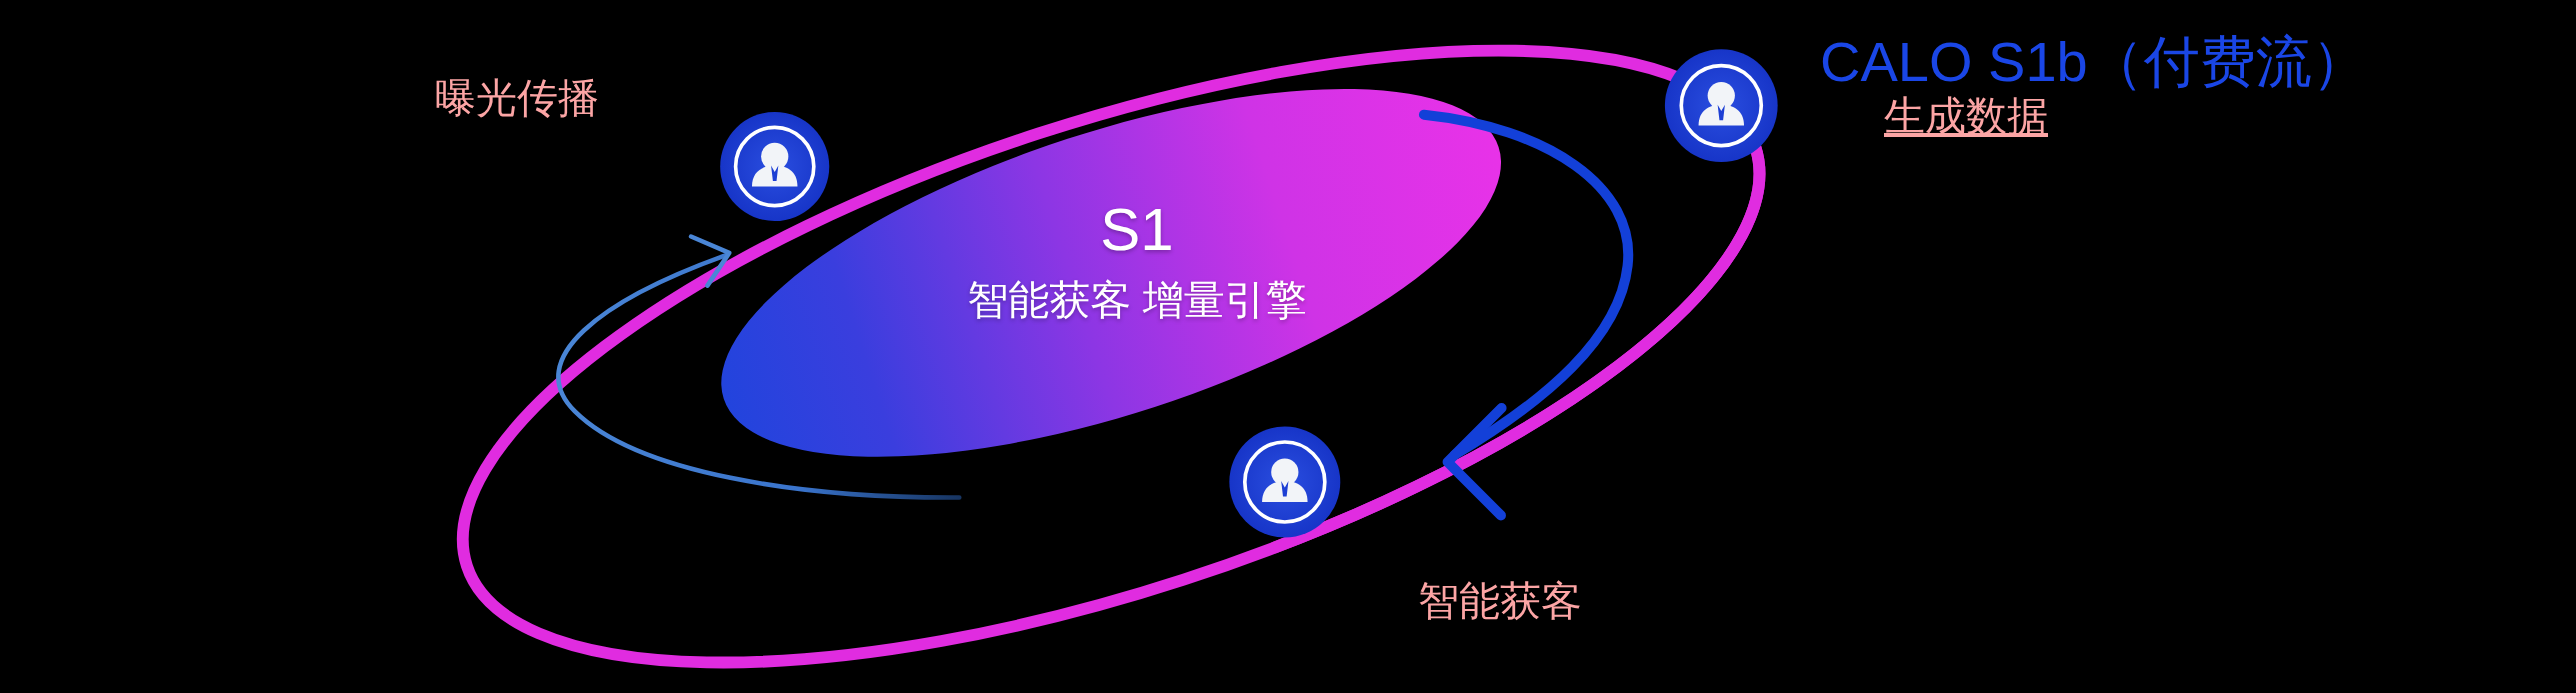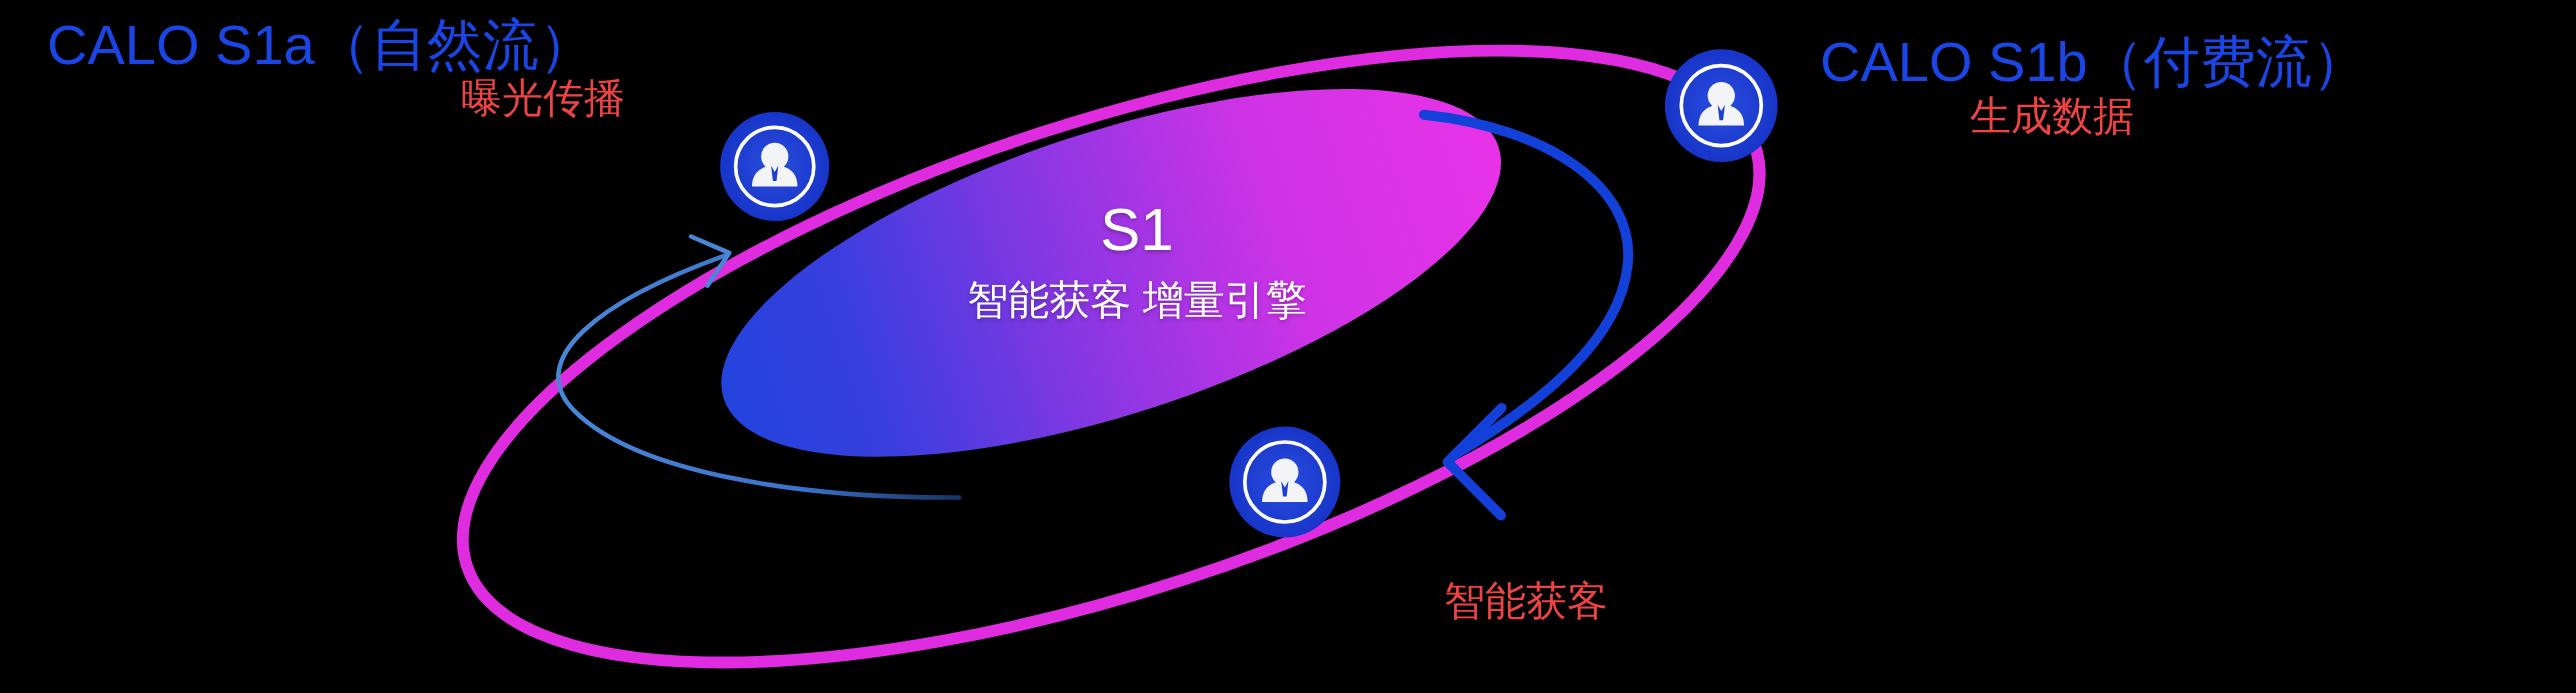--- a/index.html
+++ b/index.html
@@ -28,29 +28,28 @@
     position: absolute;
     white-space: nowrap;
     line-height: 1.05;
   }
   .lbl-title {
     color: #1a46e6;
     font-size: 56px;
     letter-spacing: 0px;
   }
   .lbl-sub {
-    color: #ef4444;
+    color: #fca5a5;
     font-size: 41px;
-    margin-left: 26px;
   }
   
   #label-s1a-title { left: 47px;   top: 16.4px; }
   #label-s1a-sub   { left: 435px;  top: 77px; }
   #label-s1b-title { left: 1820px; top: 33px; }
-  #label-s1b-sub   { left: 1944px; top: 95px; }
+  #label-s1b-sub   { left: 1884px; top: 95px; text-decoration: underline; }
   #label-s1c-title { left: 1368px; top: 484px; }
   #label-s1c-sub   { left: 1418px; top: 580px; }
   .center-text {
     position: absolute;
     text-align: center;
     color: #ffffff;
     text-shadow: 0 1.8px 4.5px rgba(0,0,0,0.28);
     pointer-events: none;
   }
   #center-s1 {
@@ -150,21 +149,20 @@
         <circle cx="0" cy="-11" r="15" fill="#f2f4f8"></circle>
         <path d="M -25 22 C -25 5, -13 -1, 0 -1 C 13 -1, 25 5, 25 22 Z" fill="#f2f4f8"></path>
         <path d="M -4 -1 L 0 6 L 4 -1 L 2 16 L -2 16 Z" fill="#1d3fd4"></path>
       </g>
     </g>
   </svg>
 
   <div class="center-text" id="center-s1">S1</div>
   <div class="center-text" id="center-tagline">智能获客  增量引擎</div>
 
-  <div class="lbl lbl-title" id="label-s1a-title">CALO S1a（自然流）</div>
   <div class="lbl lbl-sub" id="label-s1a-sub">曝光传播</div>
 
   <div class="lbl lbl-title" id="label-s1b-title">CALO S1b（付费流）</div>
   <div class="lbl lbl-sub" id="label-s1b-sub">生成数据</div>
 
   <div class="lbl lbl-sub" id="label-s1c-sub">智能获客</div>
 
 </div>
 
 

